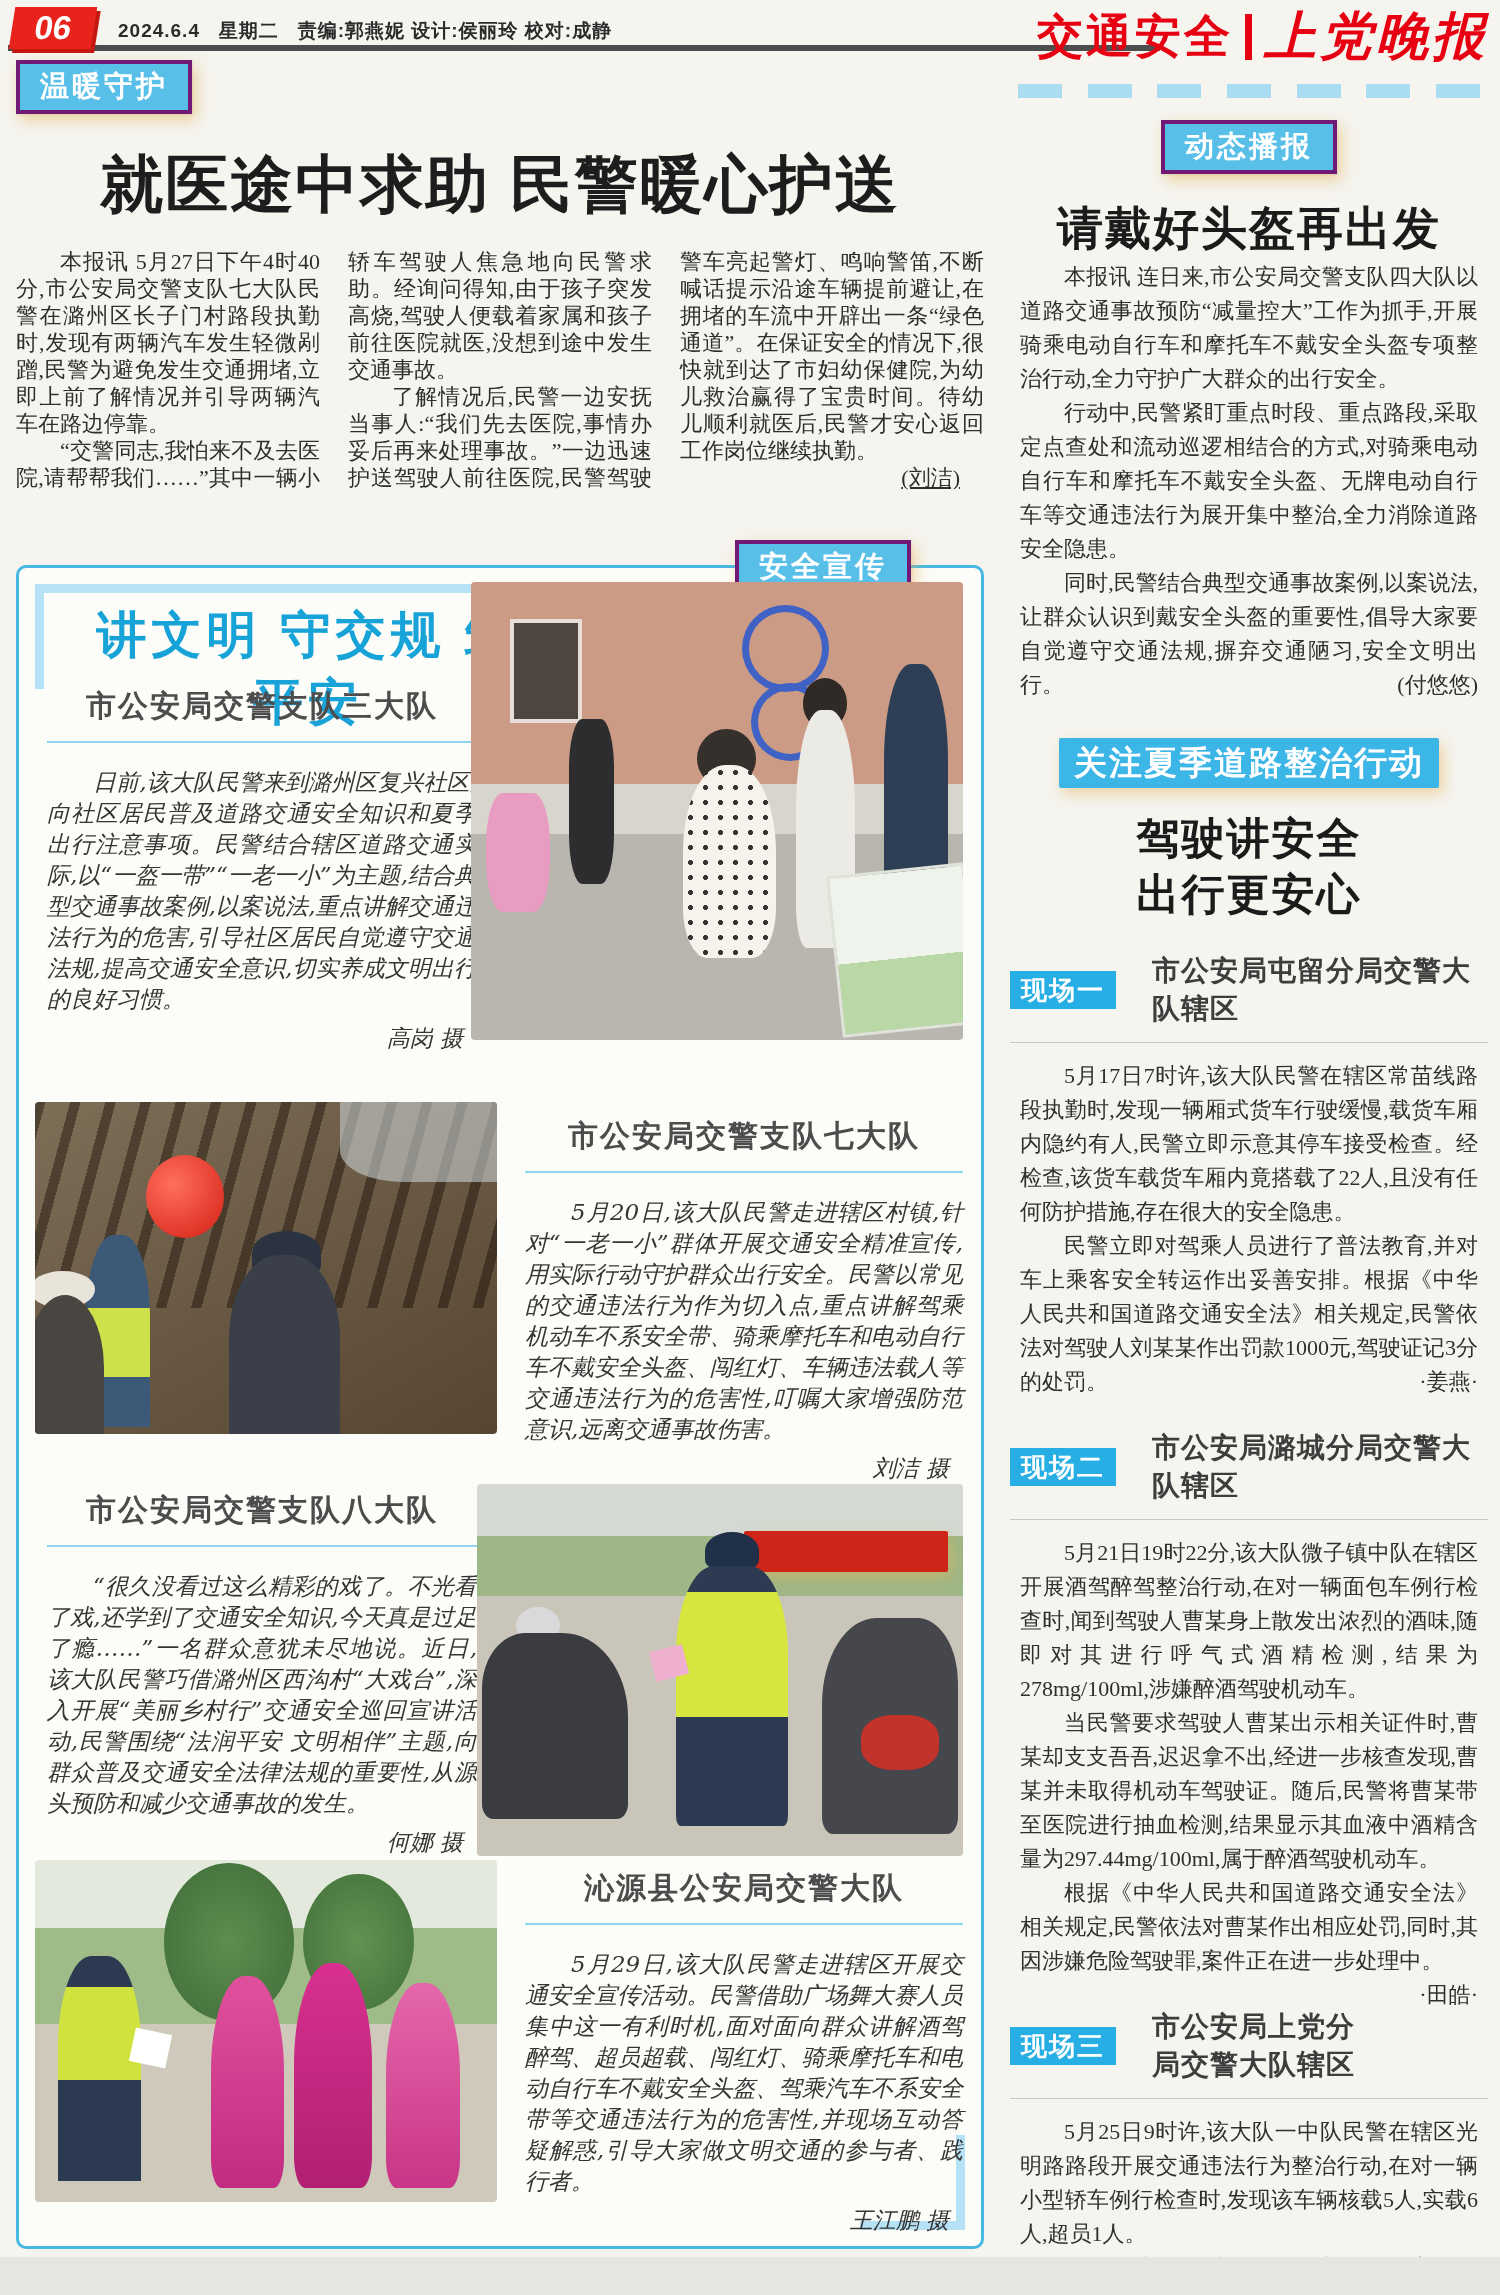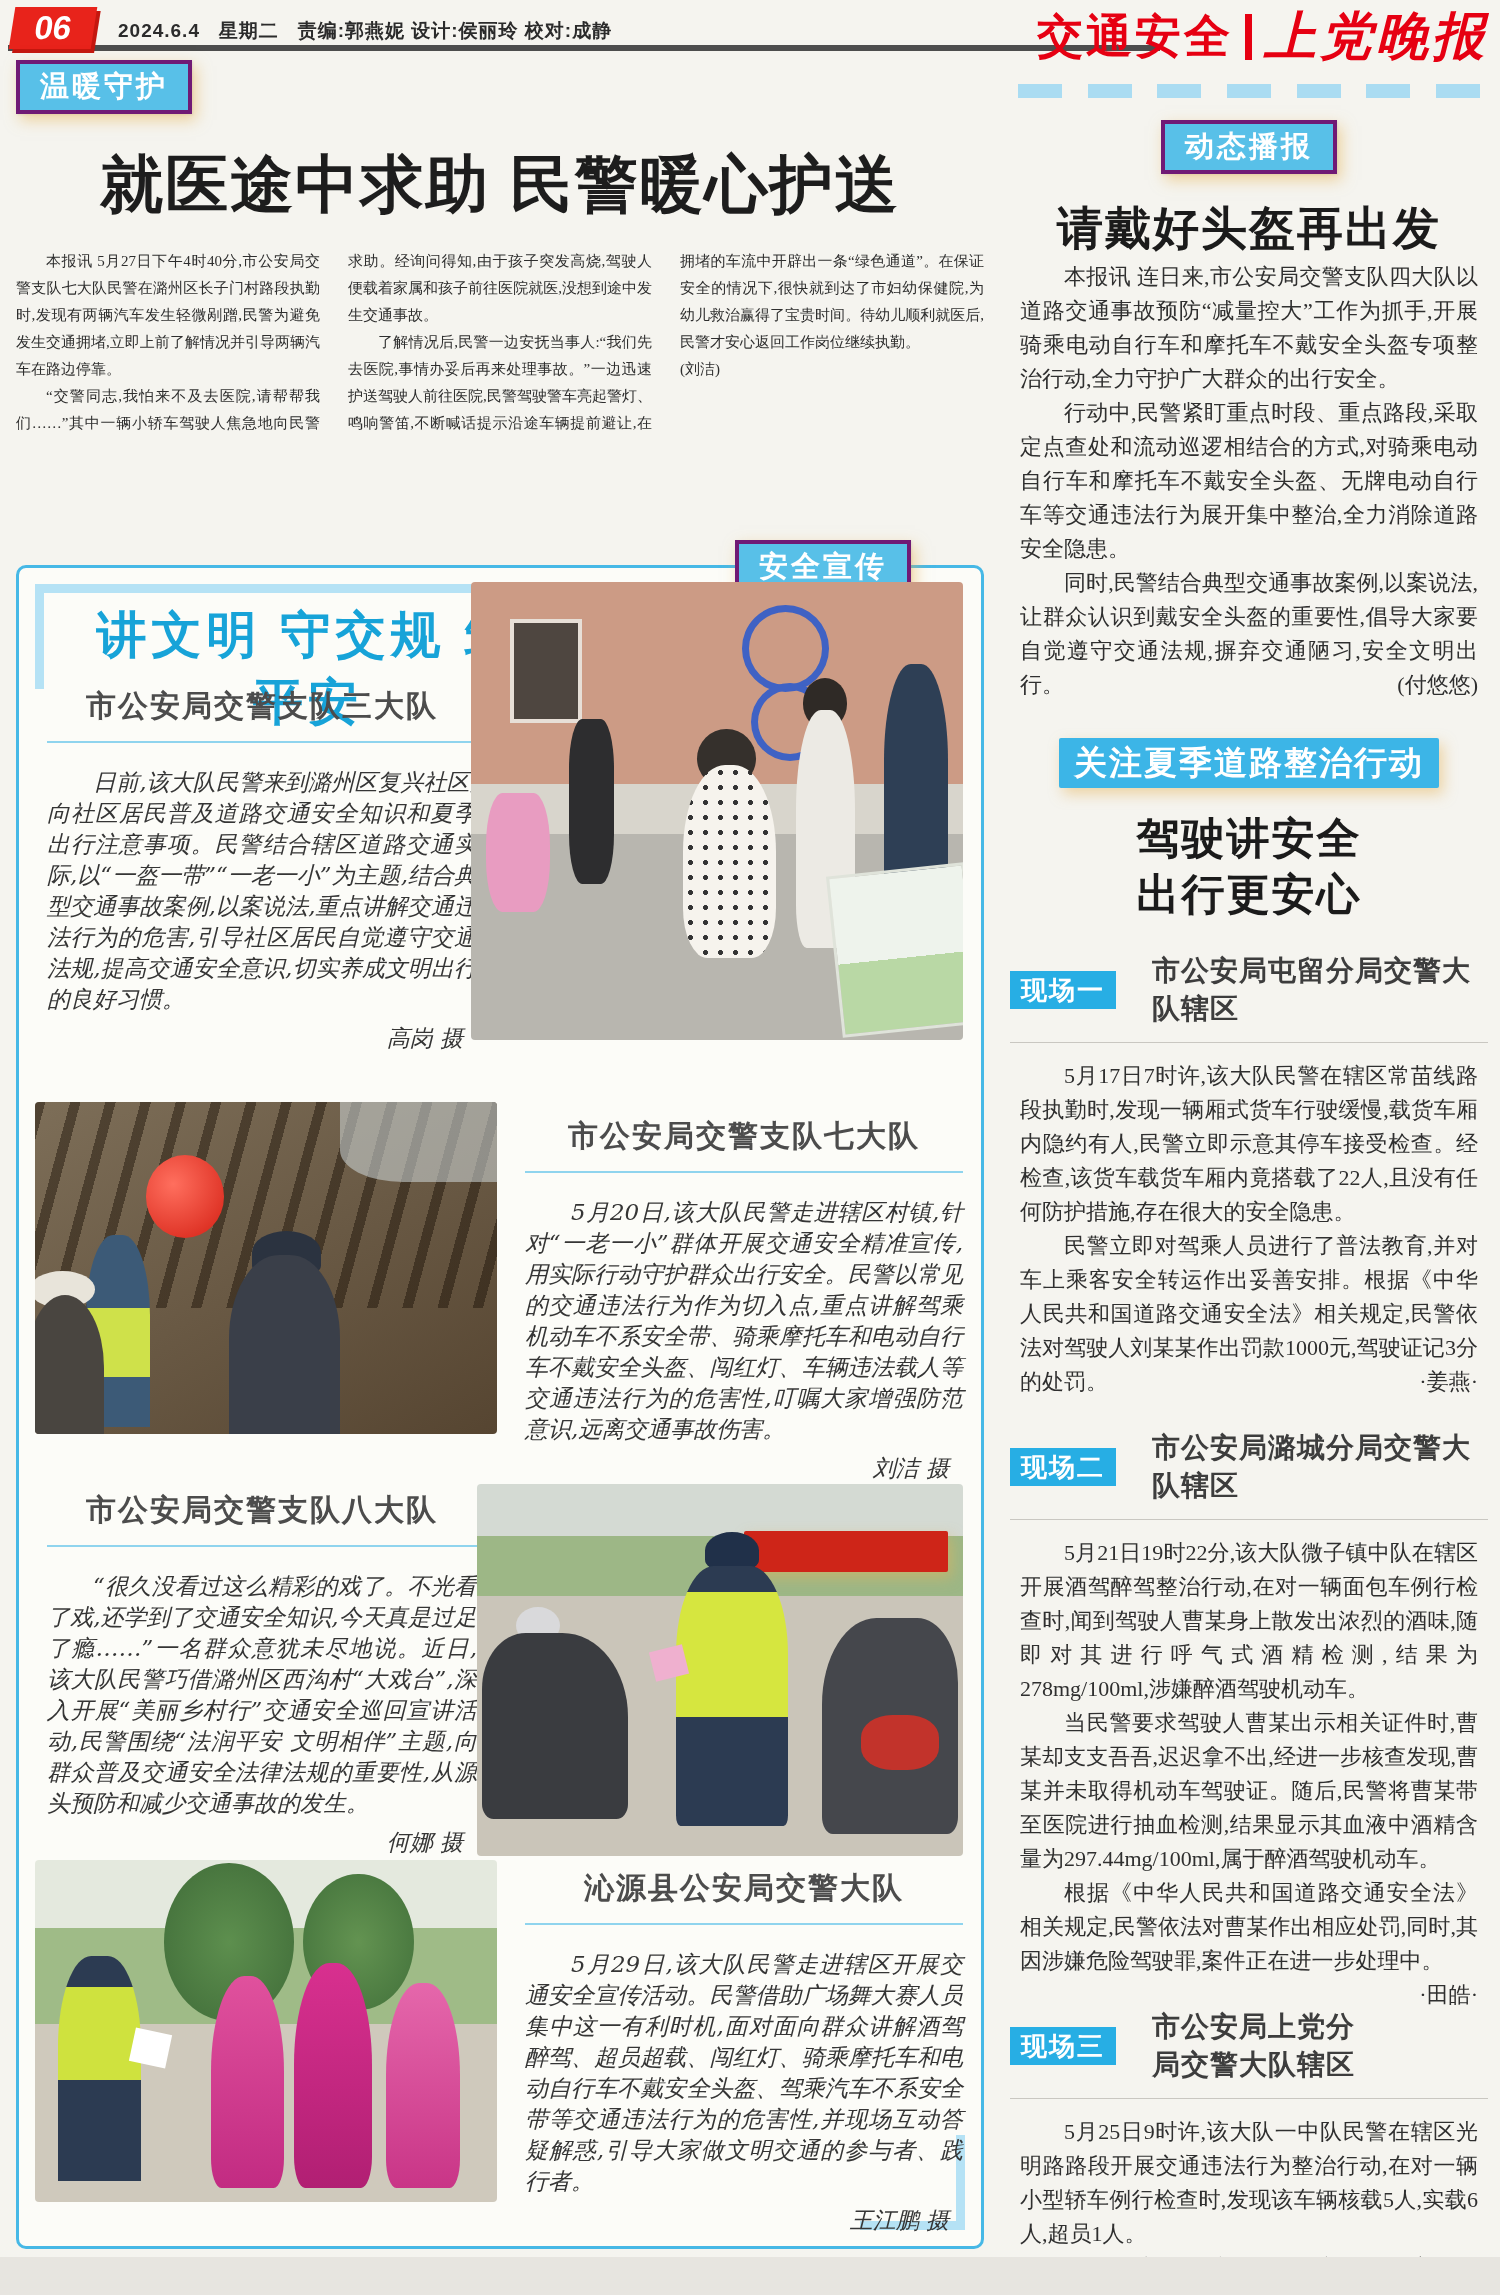--- a/index.html
+++ b/index.html
@@ -21,23 +21,23 @@
 
   
   .tag{display:inline-flex;align-items:center;justify-content:center;background:#58c0e8;
        border:4px solid #701a75;color:#fff;font:bold 29px "Liberation Sans",sans-serif;
        letter-spacing:3px;padding:3px 20px;box-shadow:4px 6px 14px rgba(230,180,90,.55),1px 1px 2px rgba(0,0,0,.08);}
 
   
   #article1{position:absolute;left:16px;top:60px;width:968px;}
   .headline1{text-align:center;font:bold 63px "Liberation Sans",sans-serif;color:#1d1d1d;
              letter-spacing:2px;margin:28px 0 20px;}
-  .cols{column-count:3;column-gap:28px;font-size:15px;line-height:27px;text-align:justify;color:#2e2e2e;}
+  .cols{column-count:3;column-gap:28px;font-size:22px;line-height:27px;text-align:justify;color:#2e2e2e;}
   .cols p{margin:0;text-indent:2em;}
-  .cols .byl{text-indent:0;padding-right:24px;}
+  .cols .byl{text-align:right;text-indent:0;padding-right:24px;text-decoration:underline;}
 
   
   #sbox{position:absolute;left:16px;top:565px;width:962px;height:1678px;background:#fcfcf8;
         border:3px solid #46b8e6;border-radius:10px;}
   .corner-tl{position:absolute;left:16px;top:16px;width:470px;height:96px;
              border-left:9px solid #b5e2f5;border-top:9px solid #b5e2f5;}
   .corner-br{position:absolute;right:16px;bottom:16px;width:96px;height:86px;
              border-right:9px solid #b5e2f5;border-bottom:9px solid #b5e2f5;}
   .sbox-tag{position:absolute;top:-28px;right:70px;}
   .sbox-title{position:absolute;left:66px;top:34px;width:446px;text-align:center;

